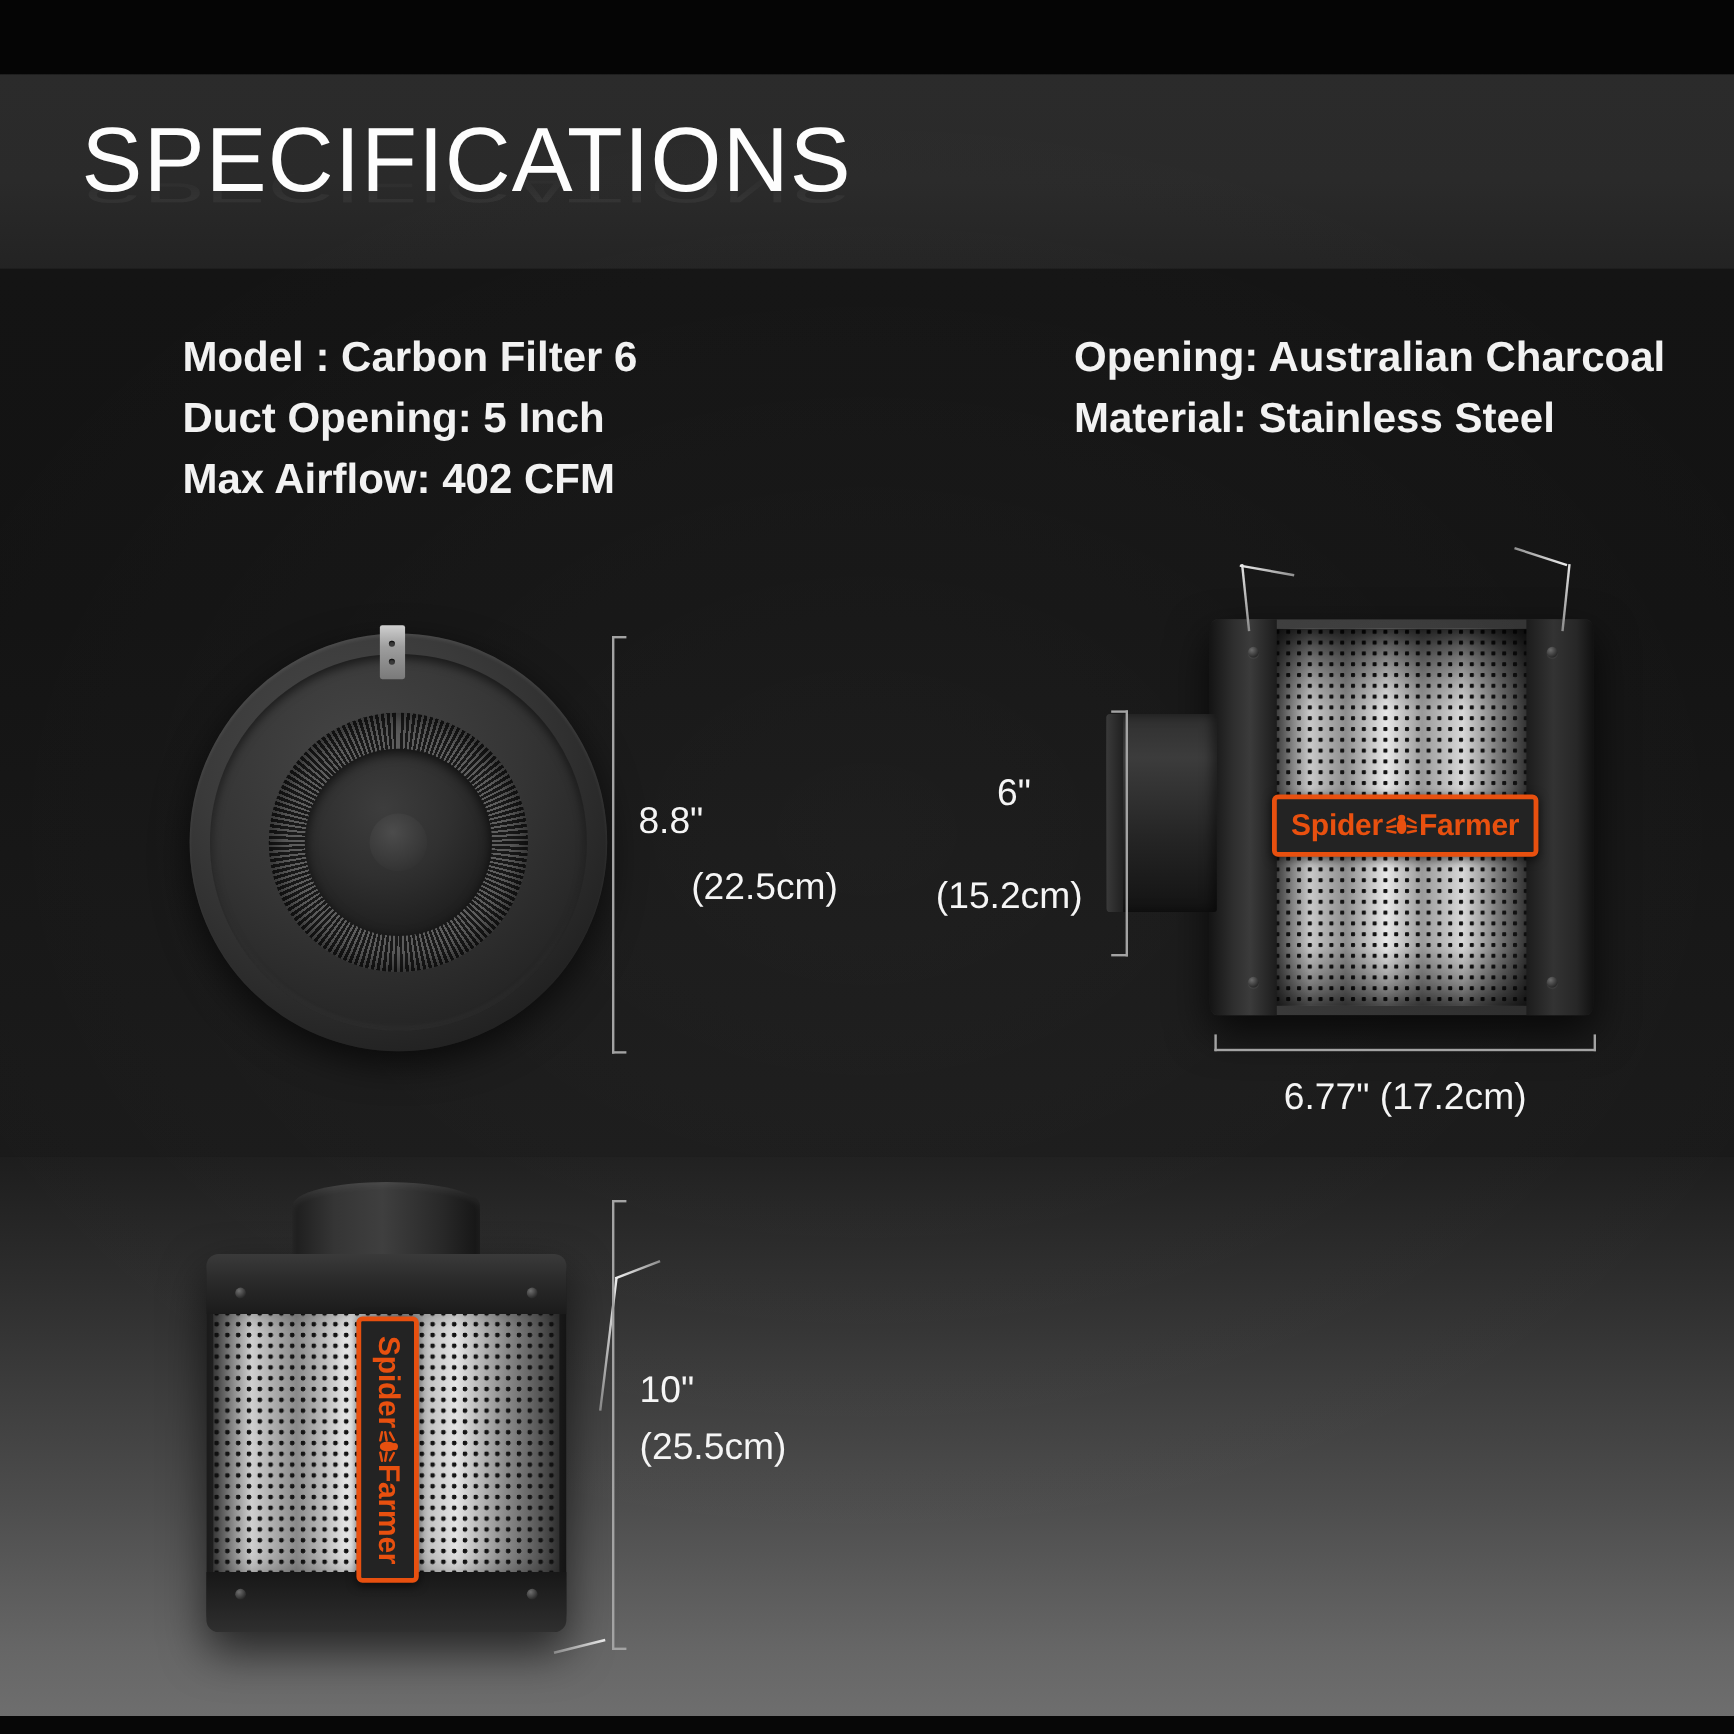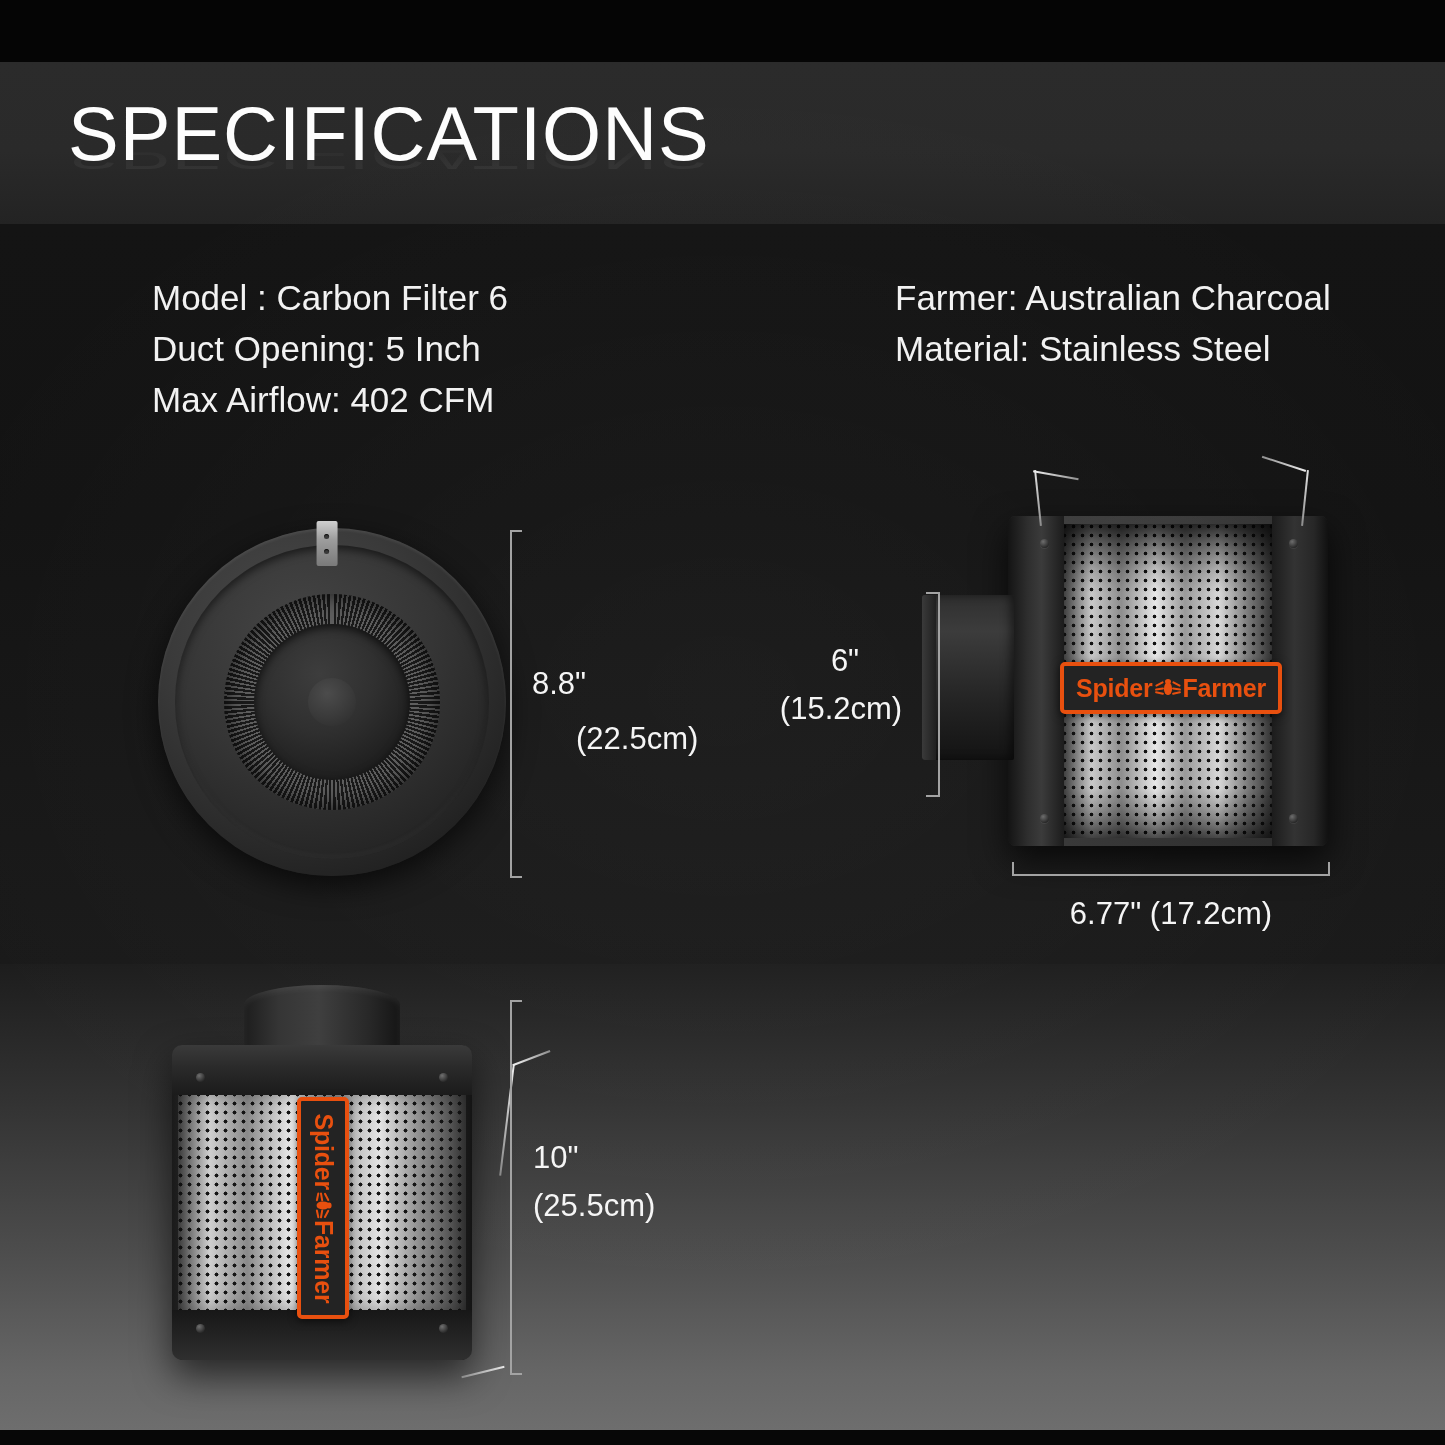--- a/index.html
+++ b/index.html
@@ -74,21 +74,21 @@
 
   
   .spec-col { position: absolute; }
   .spec-col-left  { left: 152px; top: 272px; }
   .spec-col-right { left: 895px; top: 272px; }
   .spec-line {
     font-size: 35px;
     color: #f2f2f2;
     line-height: 51px;
     white-space: nowrap;
-    font-weight: 400;
+    font-weight: 700;
   }
 
   
   .dim-label {
     position: absolute;
     color: #f5f5f5;
     font-size: 31px;
     line-height: 41px;
     white-space: nowrap;
   }
@@ -335,21 +335,21 @@
     <div class="title-reflection">SPECIFICATIONS</div>
   </div>
 
   <div class="spec-col spec-col-left">
     <div class="spec-line">Model : Carbon Filter 6</div>
     <div class="spec-line">Duct Opening: 5 Inch</div>
     <div class="spec-line">Max Airflow: 402 CFM</div>
   </div>
 
   <div class="spec-col spec-col-right">
-    <div class="spec-line">Farmer: Australian Charcoal</div>
+    <div class="spec-line">Opening: Australian Charcoal</div>
     <div class="spec-line">Material: Stainless Steel</div>
   </div>
 
   <div class="filter-front">
     <div class="ff-outer"></div>
     <div class="ff-rim"></div>
     <div class="ff-mesh-ring"></div>
     <div class="ff-inner-dome"></div>
     <div class="ff-hub"></div>
     <div class="ff-clip"></div>
@@ -404,21 +404,21 @@
       <span>Farmer</span>
     </div>
   </div>
 
   <div class="dim-bracket" style="left:918px; top:592px; width:22px; height:205px;">
     <div class="bar" style="right:0; top:0; width:2px; height:100%;"></div>
     <div class="bar" style="right:0; top:0; width:14px; height:2px;"></div>
     <div class="bar" style="right:0; bottom:0; width:14px; height:2px;"></div>
   </div>
   <div class="dim-label centered" style="left:780px; top:640px; width:130px;">6"</div>
-  <div class="dim-label centered" style="left:766px; top:688px; width:150px;">(15.2cm)</div>
+  <div class="dim-label centered" style="left:766px; top:726px; width:150px;">(15.2cm)</div>
 
   <div class="dim-bracket" style="left:1012px; top:862px; width:318px; height:22px;">
     <div class="bar" style="left:0; top:12px; width:100%; height:2px;"></div>
     <div class="bar" style="left:0; top:0; width:2px; height:14px;"></div>
     <div class="bar" style="right:0; top:0; width:2px; height:14px;"></div>
   </div>
   <div class="dim-label centered" style="left:1012px; top:893px; width:318px;">6.77" (17.2cm)</div>
 
   <div class="filter-upright">
     <div class="fu-body"></div>

